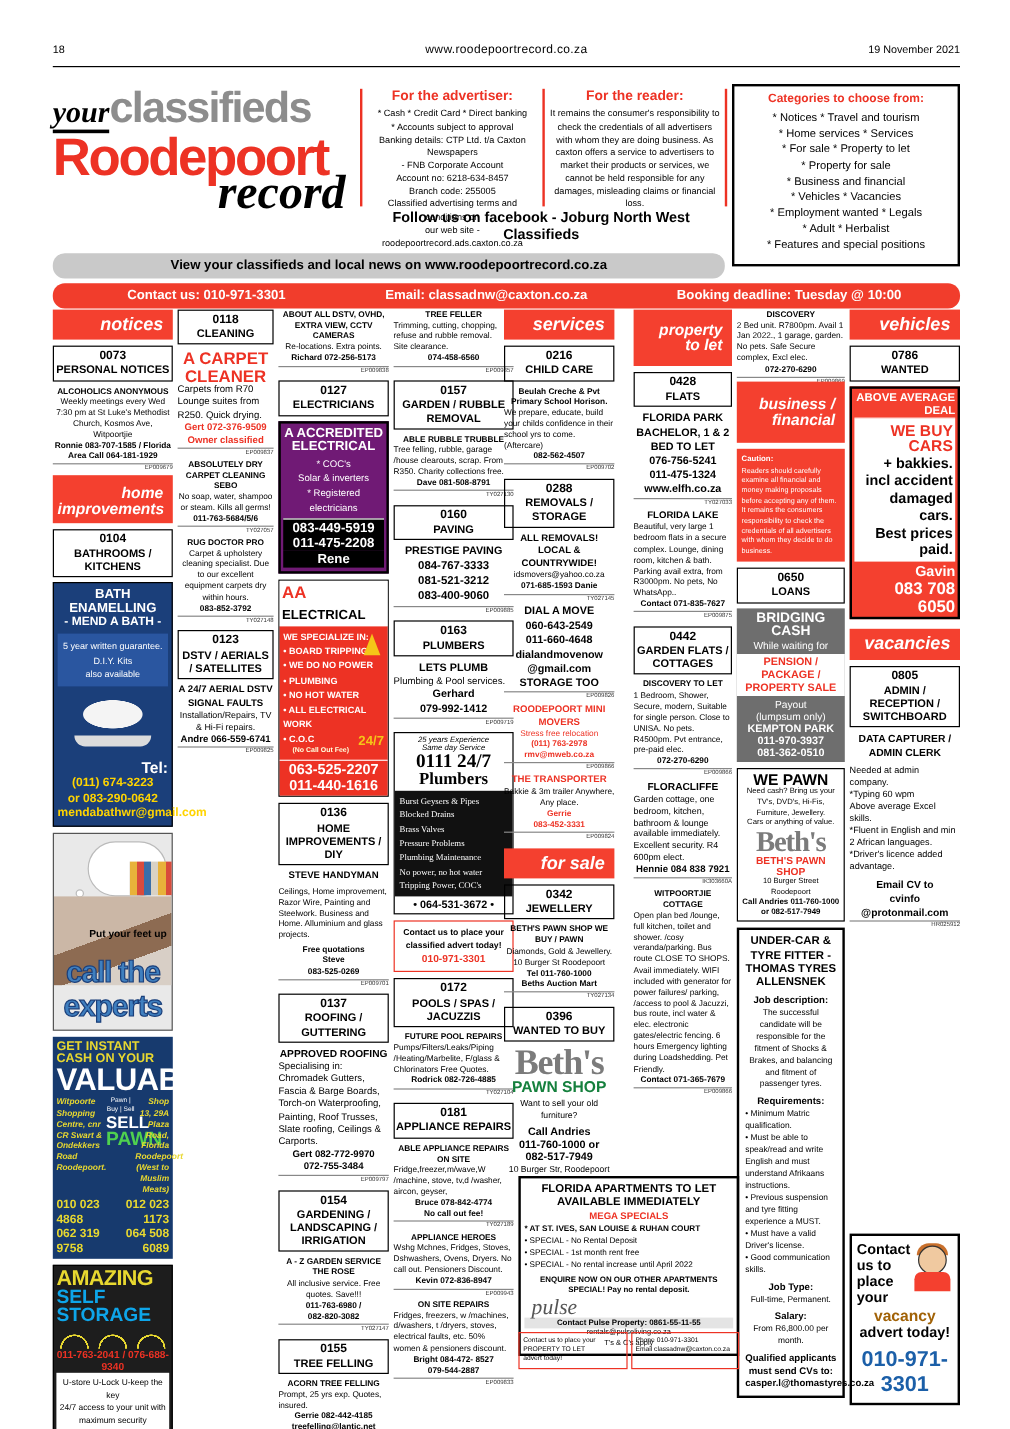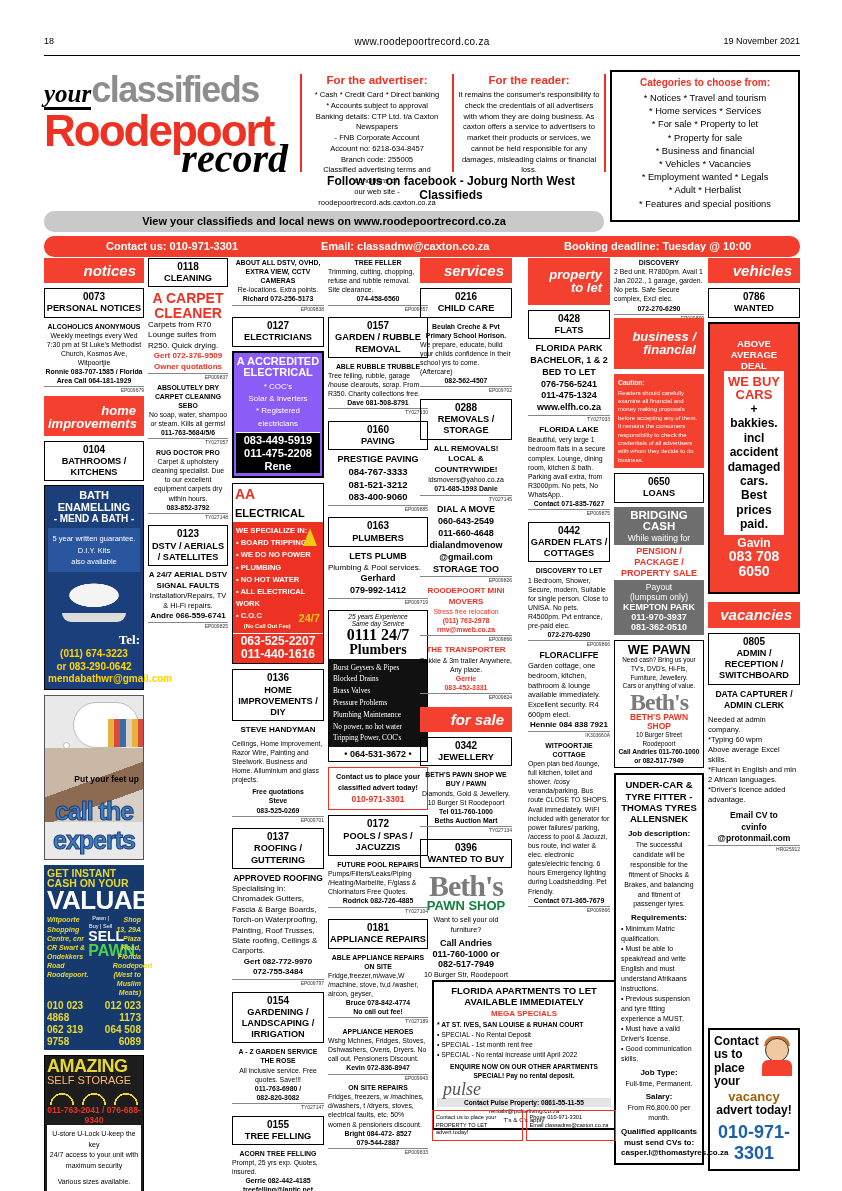--- a/index.html
+++ b/index.html
@@ -95,21 +95,21 @@
   .dad { margin:4px 0 5px; }
   .bath { background:#1b3f7a; border:1px solid #000; color:#fff; text-align:center; padding:4px 3px 3px; }
   .bath .h1 { color:#fff; font-weight:bold; font-size:11px; line-height:1.05; }
   .bath .h2 { color:#fff; font-weight:bold; font-size:10px; margin-bottom:4px; }
   .bath .body { background:#2a56a0; font-size:7.5px; line-height:1.5; padding:5px 2px; color:#fff; }
   .bath .tub { height:56px; background:
       radial-gradient(ellipse 42px 20px at 50% 38%, #f4f4f4 0 58%, #1b3f7a 60%),
       linear-gradient(#1b3f7a,#1b3f7a); margin:2px 0; position:relative;}
   .bath .tub:after{ content:""; position:absolute; left:14px; right:14px; bottom:8px; height:9px;
       background:#dcdcdc; border-radius:0 0 14px 14px;}
-  .bath .tel { font-size:13px; font-weight:bold; text-align:right; margin-top:2px;font-family:Liberation Serif, serif;}
+  .bath .tel { font-size:13px; font-weight:bold; text-align:right; margin-top:2px;}
   .bath .num { color:#ffd400; font-weight:bold; font-size:10px; line-height:1.25; }
 
   .experts { border:1px solid #555; background:#e9e9e9; height:165px; position:relative; overflow:hidden;}
   .experts .cloud { position:absolute; left:28px; top:6px; width:66px; height:46px;
      background:#fff; border:1px solid #bbb; border-radius:24px; }
   .experts .ppl { position:absolute; left:34px; top:16px; width:56px; height:28px;
      background:repeating-linear-gradient(90deg,#e8b23a 0 6px,#d94b3c 6px 12px,#3a6ea8 12px 18px,#d9d2c5 18px 24px); }
   .experts .dot1{position:absolute;left:18px;top:46px;width:7px;height:7px;background:#fff;border:1px solid #bbb;border-radius:50%;}
   .experts .dot2{position:absolute;left:10px;top:56px;width:5px;height:5px;background:#fff;border:1px solid #bbb;border-radius:50%;}
   .experts .man { position:absolute; left:0; top:52px; width:100%; height:74px;
@@ -126,31 +126,31 @@
   .valuables .lft { color:#e8d830; font-style:italic; font-weight:bold; width:44%;}
   .valuables .mid { width:26%; text-align:center; }
   .valuables .mid .pbs { font-size:5.5px; }
   .valuables .mid .sell { font-size:14px; font-weight:bold; color:#fff; line-height:.95;}
   .valuables .mid .pawn { font-size:16px; font-weight:bold; color:#4fd14f; line-height:.95;}
   .valuables .rgt { color:#e8d830; font-style:italic; font-weight:bold; width:30%; text-align:right;}
   .valuables .ph { color:#e8d830; font-weight:bold; font-size:10px; line-height:1.18;}
 
   .storage { border:1px solid #000; background:#1d1d1d; padding:2px; }
   .storage .t1 { color:#e8d830; font-weight:bold; font-size:18px; line-height:.9; letter-spacing:-.5px;}
-  .storage .t2 { color:#fdba74; font-weight:normal; font-size:11px; line-height:.95; }
+  .storage .t2 { color:#0ea5e9; font-weight:bold; font-size:16px; line-height:.95; }
   .storage .arcs { height:20px; background:
      radial-gradient(ellipse 18px 18px at 16% 100%, transparent 0 58%, #e8d830 58% 66%, transparent 67%),
      radial-gradient(ellipse 18px 18px at 50% 100%, transparent 0 58%, #e8d830 58% 66%, transparent 67%),
      radial-gradient(ellipse 18px 18px at 84% 100%, transparent 0 58%, #e8d830 58% 66%, transparent 67%); }
   .storage .ph { color:#ed3224; font-weight:bold; font-size:8.5px; text-align:center;}
   .storage .wbox { background:#fff; color:#000; font-size:7px; text-align:center; padding:4px 2px; line-height:1.5;}
 
   .carpet-h { color:#ed3224; font-weight:bold; font-size:14px; text-align:center; line-height:1.02; }
 
-  .accred { border:2px solid #000; background:#8b5cf6; color:#fff; text-align:center; padding:3px 2px;}
+  .accred { border:2px solid #000; background:#701a75; color:#fff; text-align:center; padding:3px 2px;}
   .accred .h { font-weight:bold; font-size:11px; line-height:1.05; }
   .accred .b { font-size:8px; line-height:1.55; padding:2px 0;}
   .accred .ph { background:#000; color:#fff; font-weight:bold; font-size:11px; line-height:1.15;
                 border-top:1px solid #fff; padding-top:1px;}
 
   .aael { border:1px solid #000; }
   .aael .top { background:#fff; padding:1px 2px; }
   .aael .aa { color:#ed3224; font-weight:bold; font-size:14px; }
   .aael .el { font-weight:bold; font-size:11px; }
   .aael .body { background:#ed3224; color:#fff; font-size:7.6px; font-weight:bold;
@@ -194,21 +194,21 @@
 
   .wepawn { border:1px solid #000; text-align:center; padding:2px; }
   .wepawn .h { font-weight:bold; font-size:13px; line-height:1; }
   .wepawn .tx { font-size:6.4px; line-height:1.38; }
   .wepawn .logo { font-family:"Liberation Serif", serif; font-weight:bold; font-size:24px;
                   color:#7b7b7b; line-height:.92; letter-spacing:-1px;}
   .wepawn .ps { color:#ed3224; font-weight:bold; font-size:8.5px; line-height:1.05;}
   .wepawn .ad2 { font-size:6.3px; line-height:1.35;}
   .wepawn .ph { font-weight:bold; font-size:6.6px; line-height:1.3;}
 
-  .buycars { border:2px solid #000; background:#f4402f; text-align:center; padding:14px; }
+  .buycars { border:2px solid #000; background:#f4402f; text-align:right; padding:2px; }
   .buycars .top { background:#f4402f; color:#fff; font-weight:bold; font-size:9.5px; border-bottom:1px solid #fff;}
   .buycars .wb { background:#fff; padding:3px 2px; }
   .buycars .l1 { color:#ed3224; font-weight:bold; font-size:13px; line-height:1.05;}
   .buycars .l2 { font-weight:bold; font-size:12px; line-height:1.2;}
   .buycars .nm { color:#fff; font-weight:bold; font-size:12px; line-height:1.05; padding-top:2px;}
   .buycars .ph { color:#fff; font-weight:bold; font-size:14px; line-height:1.05;}
 
   .tyres { border:2px solid #000; padding:4px 5px; }
   .tyres .h { text-align:center; font-weight:bold; font-size:9.5px; line-height:1.2; margin-bottom:4px;}
   .tyres .sh { text-align:center; font-weight:bold; font-size:8px; margin:4px 0 2px;}
@@ -388,21 +388,21 @@
 
   <div class="col c2">
     <div class="cat" style="margin-top:0">
       <span class="n">0118</span>
       <span>CLEANING</span>
     </div>
     <div class="ad">
       <div class="carpet-h">A CARPET CLEANER</div>
       <p style="font-size:8px;line-height:1.3">Carpets from R70 Lounge suites from R250. Quick drying.</p>
       <span class="c red" style="font-size:8px">Gert 072-376-9509</span>
-      <span class="c red" style="font-size:8px">Owner quotations</span>
+      <span class="c red" style="font-size:8px">Owner classified</span>
       <div class="ref">EP009837</div>
     </div>
     <div class="ad">
       <span class="t">ABSOLUTELY DRY CARPET CLEANING SEBO</span>
       <p class="ctr">No soap, water, shampoo or steam. Kills all germs!</p>
       <span class="c">011-763-5684/5/6</span>
       <div class="ref">TY027057</div>
     </div>
     <div class="ad">
       <span class="t">RUG DOCTOR PRO</span>

